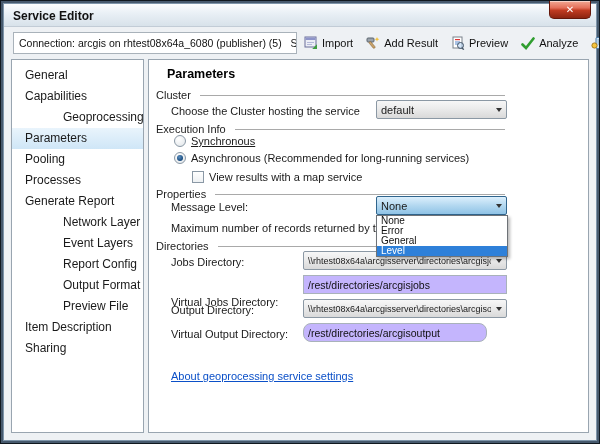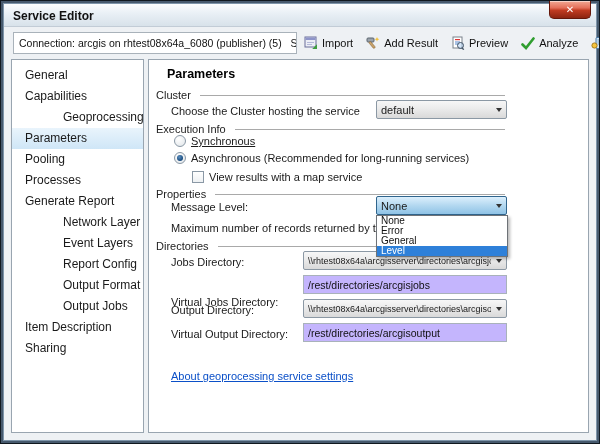--- a/index.html
+++ b/index.html
@@ -134,21 +134,21 @@
     <div class="side-item">Capabilities</div>
     <div class="side-item indent">Geoprocessing</div>
     <div class="side-item selected">Parameters</div>
     <div class="side-item">Pooling</div>
     <div class="side-item">Processes</div>
     <div class="side-item">Generate Report</div>
     <div class="side-item indent">Network Layer</div>
     <div class="side-item indent">Event Layers</div>
     <div class="side-item indent">Report Config</div>
     <div class="side-item indent">Output Format</div>
-    <div class="side-item indent">Output Jobs</div>
+    <div class="side-item indent">Preview File</div>
     <div class="side-item">Item Description</div>
     <div class="side-item">Sharing</div>
   </div>
 
   <div class="main">
     <div class="main-title">Parameters</div>
 
     <div class="group" style="top:29px;">
       <span class="glabel">Cluster</span>
       <span class="rule"></span>
@@ -208,18 +208,18 @@
     <div class="flabel" style="top:236px;">Virtual Jobs Directory:</div>
     <input class="tinput" style="left: 154px; top: 215px; width: 204px;" value="/rest/directories/arcgisjobs">
 
     <div class="flabel" style="top:244px;">Output Directory:</div>
     <div class="combo dir" style="left:154px;top:239px;width:204px;">
       <span class="ctext">\\rhtest08x64a\arcgisserver\directories\arcgisoutput</span>
       <span class="arrow"></span>
     </div>
 
     <div class="flabel" style="top:268px;">Virtual Output Directory:</div>
-    <input class="tinput" style="left: 154px; top: 263px; width: 204px;" value="/rest/directories/arcgisoutput">
+    <input class="tinput" style="left: 154px; top: 263px; width: 184px; border-radius: 8px;" value="/rest/directories/arcgisoutput">
 
     <div class="link" style="top:310px;">About geoprocessing service settings</div>
   </div>
 
 </div>
 
 </body></html>

